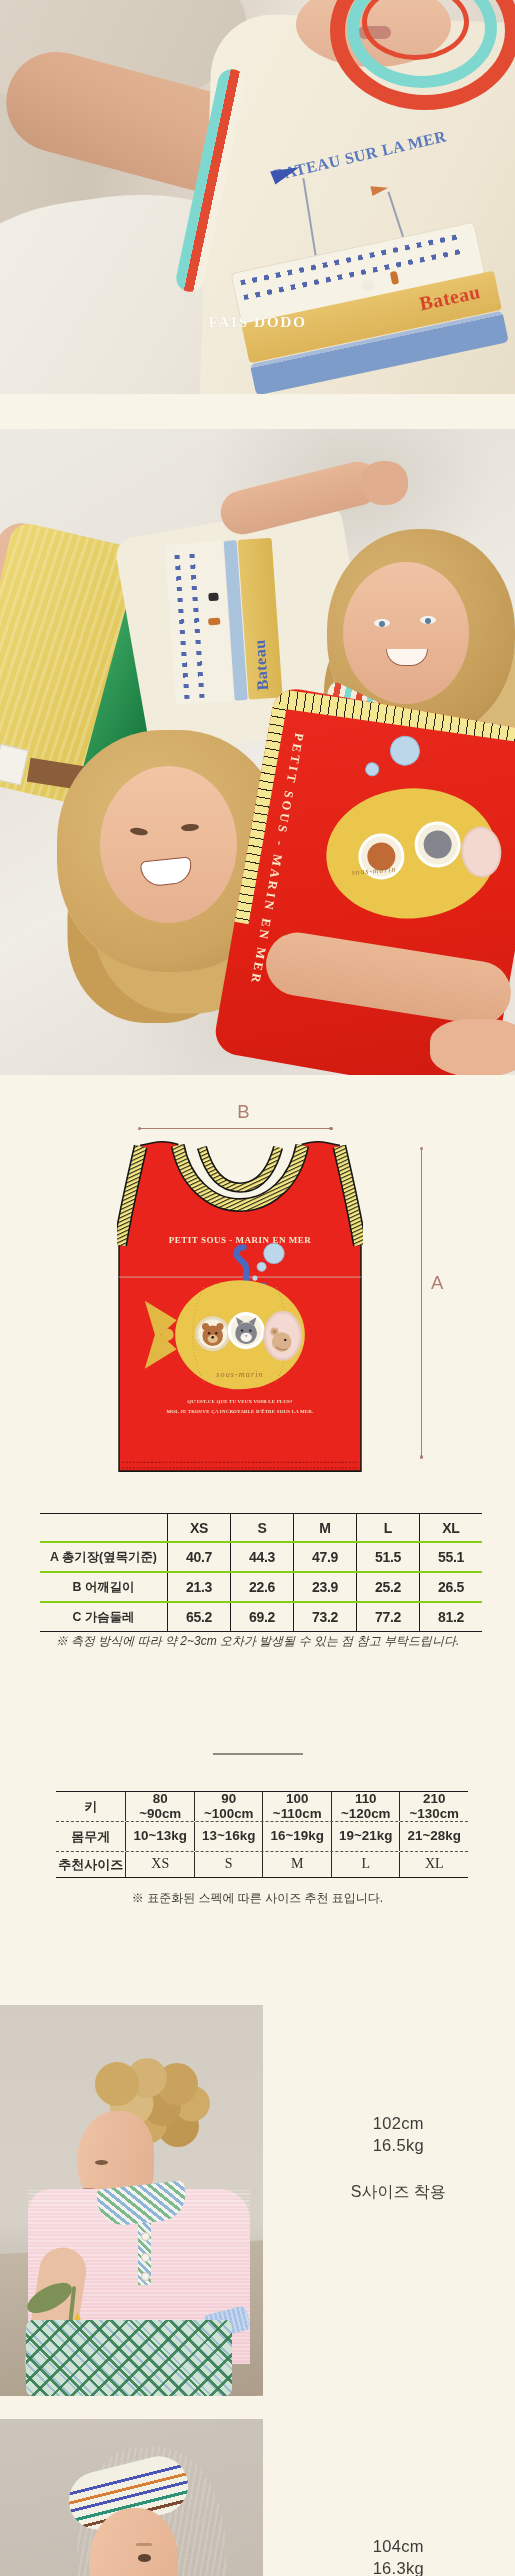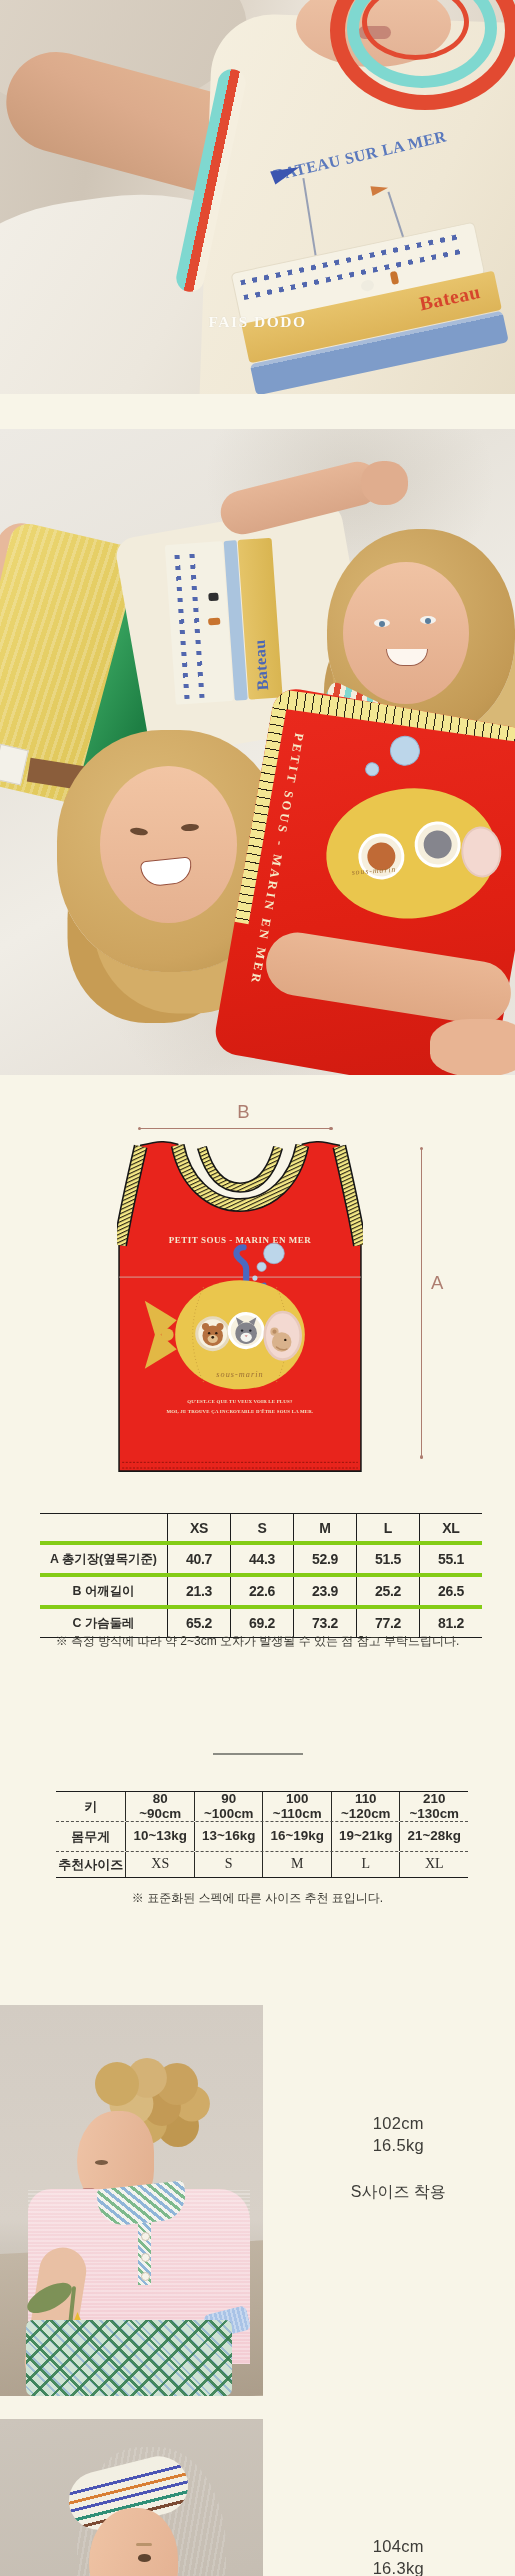--- a/index.html
+++ b/index.html
@@ -166,28 +166,28 @@
   #dim-line-a::before,#dim-line-a::after{content:"";position:absolute;left:-1px;width:3.1px;height:3.1px;
     border-radius:50%;background:#ad7d70;}
   #dim-line-a::before{top:-1.5px;}
   #dim-line-a::after{bottom:-1.5px;}
   #tank-svg{position:absolute;left:117px;top:1139px;width:246px;height:340px;}
   #tank-svg text{font-family:"Liberation Serif",serif;}
 
   
   #table1{position:absolute;top:1513px;left:40px;width:442px;
     border-top:1.5px solid #1d1d1d;border-bottom:1.5px solid #1d1d1d;color:#2f2e2b;}
-  .t-row{display:flex;height:28px;border-top:4px solid #84cc16;}
+  .t-row{display:flex;height:28px;border-top:2px solid #84cc16;}
   .t-row.first{border-top:none;height:27px;}
   .t-cell{width:63px;display:flex;align-items:center;justify-content:center;
     border-left:1px solid #1d1d1d;font-size:14px;font-weight:600;letter-spacing:-0.3px;}
   .t-label{width:129px;display:flex;align-items:center;justify-content:center;
     font-size:12.4px;font-weight:600;}
   #note1{position:absolute;top:1633px;left:0;width:515px;text-align:center;
-    font-size:12px;color:#3a3932;font-weight:500;}
+    font-size:12px;color:#3a3932;font-weight:500;font-style:italic;}
 
   
   #sg-title{position:absolute;top:1722px;left:0;width:515px;text-align:center;
     font-family:"Liberation Serif",serif;font-weight:700;font-size:21.6px;color:#3e3e3a;letter-spacing:1px;}
   #sg-underline{position:absolute;top:1753px;left:213px;width:90px;height:1.5px;background:#8b8b83;}
   #table2{position:absolute;top:1791px;left:56px;width:412px;
     border-top:1.5px solid #1d1d1d;border-bottom:1.5px solid #1d1d1d;color:#2f2e2b;}
   .t2-row{display:flex;border-top:0.5px dashed #55534e;}
   .t2-row.first{border-top:none;}
   .t2-label{width:70px;display:flex;align-items:center;justify-content:center;
@@ -442,21 +442,21 @@
       <div class="t-cell">XS</div>
       <div class="t-cell">S</div>
       <div class="t-cell">M</div>
       <div class="t-cell">L</div>
       <div class="t-cell">XL</div>
     </div>
     <div class="t-row">
       <div class="t-label">A 총기장(옆목기준)</div>
       <div class="t-cell">40.7</div>
       <div class="t-cell">44.3</div>
-      <div class="t-cell">52.9</div>
+      <div class="t-cell">47.9</div>
       <div class="t-cell">51.5</div>
       <div class="t-cell">55.1</div>
     </div>
     <div class="t-row">
       <div class="t-label">B 어깨길이</div>
       <div class="t-cell">21.3</div>
       <div class="t-cell">22.6</div>
       <div class="t-cell">23.9</div>
       <div class="t-cell">25.2</div>
       <div class="t-cell">26.5</div>

